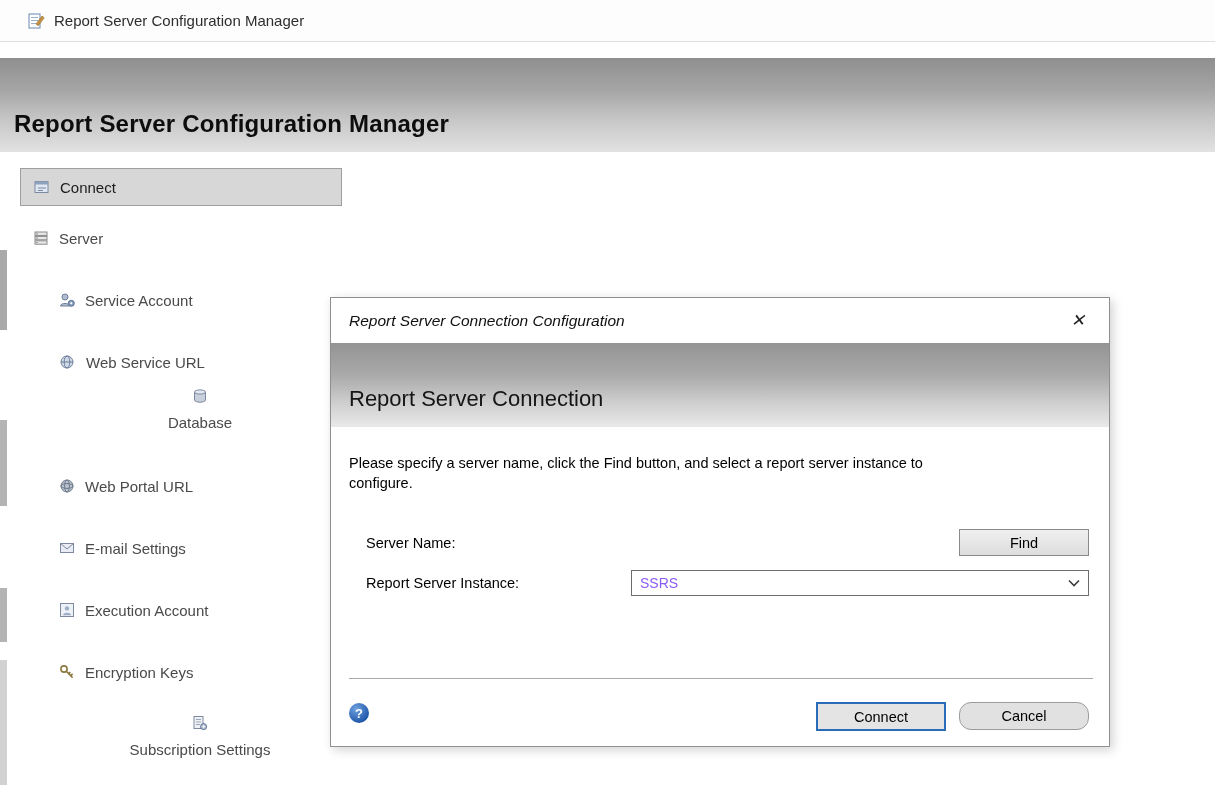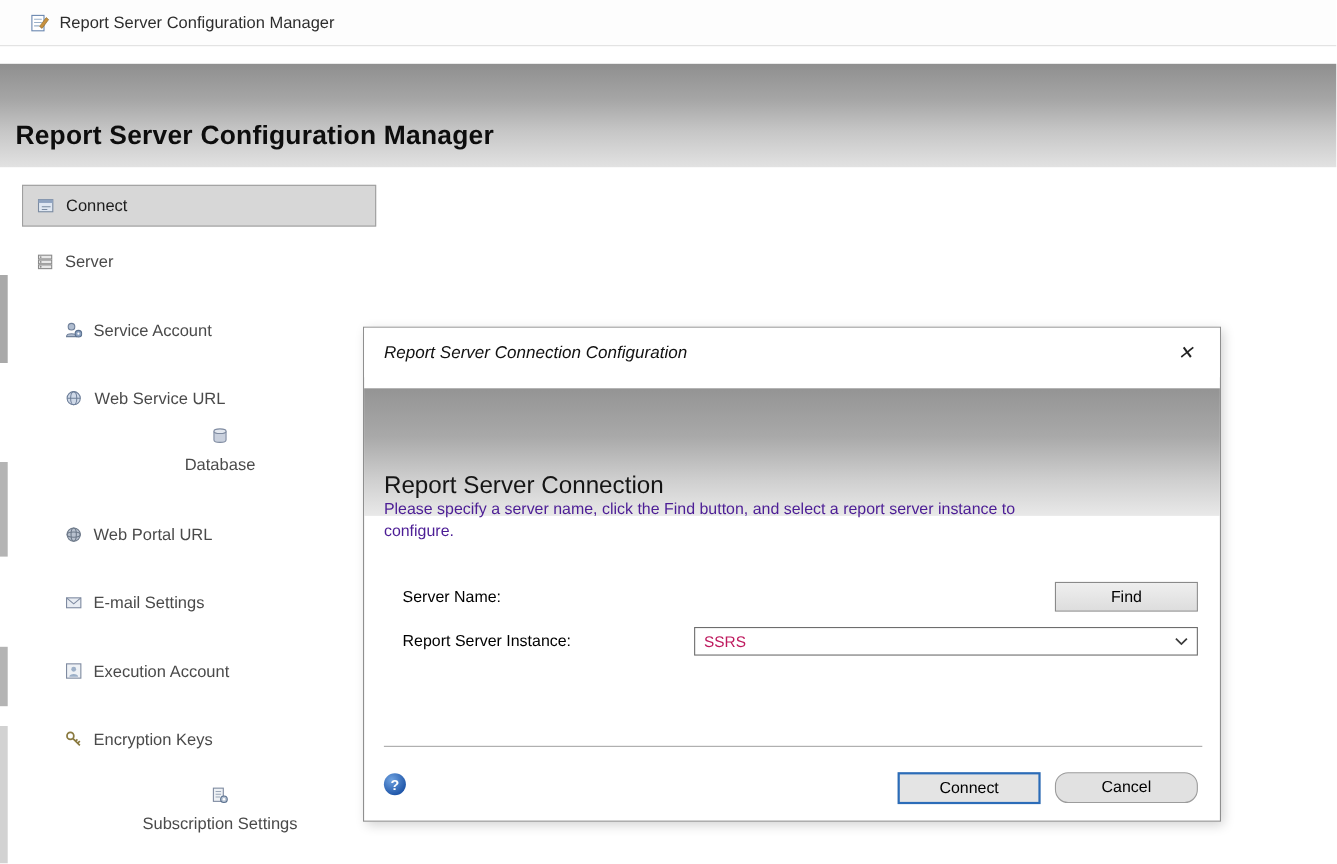--- a/index.html
+++ b/index.html
@@ -29,38 +29,38 @@
   .side-item.sel { height:38px; background:#d7d7d7; border:1px solid #9f9f9f; color:#1c1c1c; }
   .side-item.indent { padding-left:38px; }
   .icn { width:17px; height:17px; display:inline-flex; align-items:center; justify-content:center; flex:0 0 auto; }
 
   
   .dialog { position:absolute; left:330px; top:297px; width:780px; height:450px; background:#ffffff;
             border:1px solid #8f8f8f; box-shadow:3px 3px 10px rgba(0,0,0,.18); }
   .dlg-titlebar { position:absolute; top:0; left:0; right:0; height:45px; background:#ffffff;
             display:flex; align-items:center; padding:0 18px; font-size:15.5px; color:#111;font-style:italic; }
   .dlg-close { margin-left:auto; font-size:17px; color:#222; line-height:1; padding:4px 6px; cursor:default; }
-  .dlg-banner { position:absolute; top:45px; left:0; right:0; height:116px;
-            background:linear-gradient(to bottom,#949494 0%,#a9a9a9 38%,#cfcfcf 72%,#e9e9e9 100%);margin-top:10px; }
+  .dlg-banner { position:absolute; top:45px; left:0; right:0; height:84px;
+            background:linear-gradient(to bottom,#949494 0%,#a9a9a9 38%,#cfcfcf 72%,#e9e9e9 100%); }
   .dlg-banner .banner-title { position:absolute; left:18px; bottom:15px; font-size:22px; color:#151515; }
   .dlg-instruction { position:absolute; top:155px; left:18px; width:605px; font-size:14.5px;
-            color:#4c1d95; line-height:1.38; }
+            color:#000000; line-height:1.38; }
   .f-label { position:absolute; left:35px; font-size:14.5px; color:#000; }
   .lbl-server   { top:237px; }
   .lbl-instance { top:277px; }
   .server-input { position:absolute; left:300px; top:231px; width:318px; height:28px;
             border:1px solid #474747; background:#fff; font-family:"Liberation Sans",sans-serif;
             font-size:14px; padding:0 7px; color:#000; outline:none; }
   .btn { background:#e1e1e1; border:1px solid #9c9c9c; font-family:"Liberation Sans",sans-serif;
          font-size:14.5px; color:#000; cursor:default; }
   .find-btn { position:absolute; left:628px; top:231px; width:130px; height:27px;
          background:linear-gradient(#efefef,#dddddd); border:1px solid #8a8a8a; }
   .select { position:absolute; left:300px; top:272px; width:458px; height:26px; background:#fff;
          border:1px solid #6d6d6d; display:flex; align-items:center; padding:0 8px;
-         font-size:14px; color:#be185d; }
+         font-size:14px; color:#8b5cf6; }
   .select .chevron { margin-left:auto; display:inline-flex; }
   .dlg-divider { position:absolute; left:18px; top:380px; width:744px; height:0;
          border-top:1px solid #a8a8a8; }
   .help-icon { position:absolute; left:18px; top:405px; width:20px; height:20px; border-radius:50%;
          background:radial-gradient(circle at 35% 30%,#6fa2e0,#1e55a8 75%); color:#fff; font-size:13px;
          font-weight:bold; display:flex; align-items:center; justify-content:center; }
   .connect-btn { position:absolute; left:485px; top:404px; width:130px; height:29px;
          border:2px solid #2b6cb8; background:#e4e4e4; }
   .cancel-btn  { position:absolute; left:628px; top:404px; width:130px; height:28px;border-radius:12px; }
 </style>

